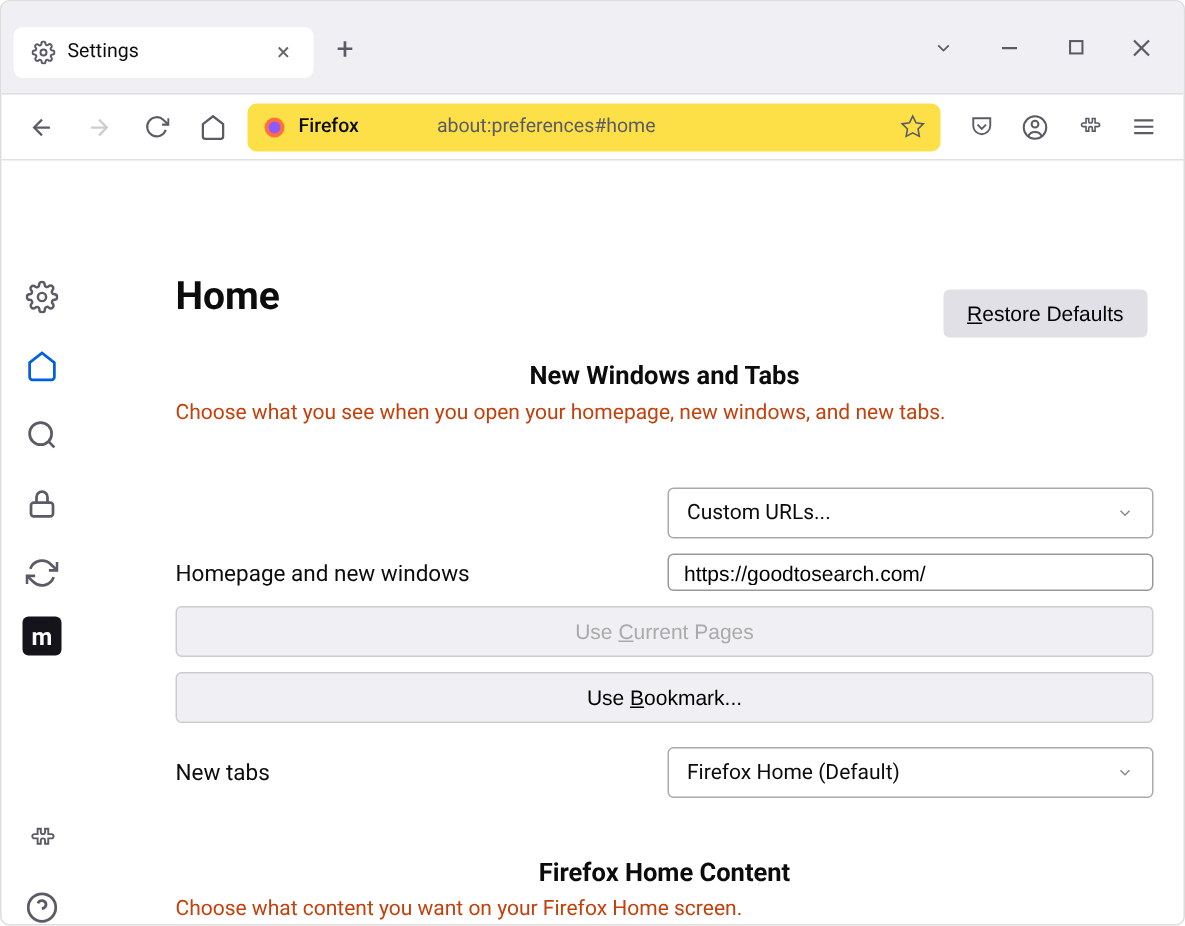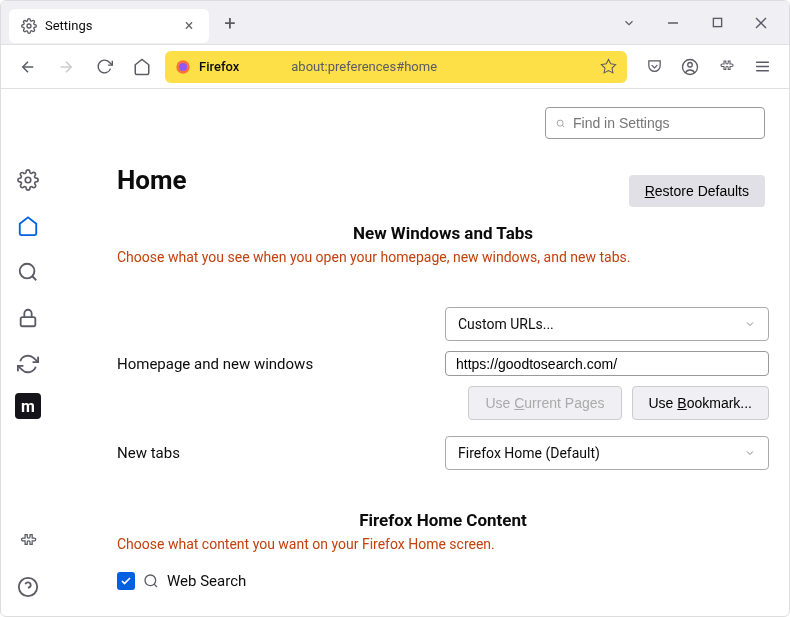--- a/index.html
+++ b/index.html
@@ -1,19 +1,19 @@
 <!DOCTYPE html>
 <html><head>
   <meta charset="utf-8">
   <style>
     * { box-sizing: border-box; margin: 0; padding: 0; }
     body { font-family: -apple-system, BlinkMacSystemFont, "Segoe UI", Roboto, sans-serif; font-size: 14px; color: #0c0c0d; background: #fff; width: 790px; height: 617px; overflow: hidden; border: 1px solid #ddd; border-radius: 6px; }
     
     
-    .tab-bar { display: flex; align-items: center; height: 44px; background: #f0f0f4; border-bottom: 1px solid #e0e0e0; padding: 0 8px; position: relative; }
+    .tab-bar { display: flex; align-items: center; height: 62px; background: #f0f0f4; border-bottom: 1px solid #e0e0e0; padding: 0 8px; position: relative; }
     .tab { display: flex; align-items: center; background: #fff; border-radius: 6px; padding: 0 10px 0 12px; height: 34px; min-width: 200px; margin-top: 6px; gap: 8px; }
     .tab .tab-icon { width: 16px; height: 16px; display: flex; align-items: center; justify-content: center; }
     .tab .tab-title { flex: 1; font-size: 13px; }
     .tab .tab-close { width: 20px; height: 20px; display: flex; align-items: center; justify-content: center; font-size: 16px; color: #666; cursor: pointer; }
     .new-tab { width: 30px; height: 30px; display: flex; align-items: center; justify-content: center; margin-left: 6px; cursor: pointer; color: #5b5b66; font-size: 20px; }
     .tab-bar-right { margin-left: auto; display: flex; gap: 20px; align-items: center; padding-right: 8px; }
     .win-btn { width: 24px; height: 24px; display: flex; align-items: center; justify-content: center; color: #5b5b66; cursor: pointer; }
     
     
     .toolbar { display: flex; align-items: center; gap: 8px; height: 44px; padding: 0 12px; border-bottom: 1px solid #e0e0e0; }
@@ -45,21 +45,21 @@
     h2 { font-size: 17px; font-weight: 700; margin-top: 28px; text-align: center; }
     .subtext { color: #c2410c; font-size: 14px; margin-top: 6px; }
     
     .form-row { display: flex; align-items: center; margin-top: 22px; gap: 18px; }
     .form-label { width: 310px; font-size: 15px; }
     .form-ctrl { flex: 1; max-width: 326px; }
     .select { width: 100%; height: 34px; border: 1px solid #aaa; border-radius: 4px; padding: 0 12px; display: flex; align-items: center; justify-content: space-between; font-size: 14px; cursor: pointer; background: #fff; }
     .select .chev { color: #888; }
     .text-input { width: 100%; height: 25px; border: 1px solid #999; border-radius: 4px; padding: 0 10px; font-size: 14px; outline: none; }
     
-    .btn-row { display: flex; justify-content: flex-end; gap: 10px; max-width: 654px; margin-top: 10px; }
+    .btn-row { display: flex; justify-content: flex-end; gap: 10px; max-width: 654px; margin-top: 10px; flex-direction: column; }
     .sec-btn { height: 34px; padding: 0 16px; border: 1px solid #ccc; border-radius: 4px; background: #f0f0f4; font-size: 14px; cursor: pointer; }
     .sec-btn.disabled { color: #aaa; }
     .sec-btn u { text-decoration: underline; }
     
     .check-row { display: flex; align-items: center; gap: 8px; margin-top: 20px; }
     .checkbox { width: 18px; height: 18px; background: #0060df; border-radius: 3px; display: flex; align-items: center; justify-content: center; color: #fff; cursor: pointer; }
     .check-icon { color: #5b5b66; }
     .check-label { font-size: 15px; }
     
     svg { display: block; }
@@ -214,27 +214,20 @@
     <div class="sb-item">
         <svg width="22" height="22" viewBox="0 0 24 24" fill="none" stroke="currentColor" stroke-width="2">
           <circle cx="12" cy="12" r="10"></circle>
           <path d="M9.09 9a3 3 0 0 1 5.83 1c0 2-3 3-3 3"></path>
           <line x1="12" y1="17" x2="12.01" y2="17"></line>
         </svg>
       </div>
   </div>
 
   <div class="main">
-    <div class="search-box">
-      <svg width="15" height="15" viewBox="0 0 24 24" fill="none" stroke="#888" stroke-width="2">
-          <circle cx="11" cy="11" r="8"></circle>
-          <line x1="21" y1="21" x2="16.65" y2="16.65"></line>
-        </svg>
-      <input type="text" placeholder="Find in Settings" style="">
-    </div>
 
     <h1>Home</h1>
     <button class="restore-btn"><u>R</u><span>estore Defaults</span></button>
 
     <h2>New Windows and Tabs</h2>
     <div class="subtext">Choose what you see when you open your homepage, new windows, and new tabs.</div>
 
     <div class="form-row" style="margin-top:42px">
       <div class="form-label" style="visibility:hidden">.</div>
       <div class="form-ctrl">

